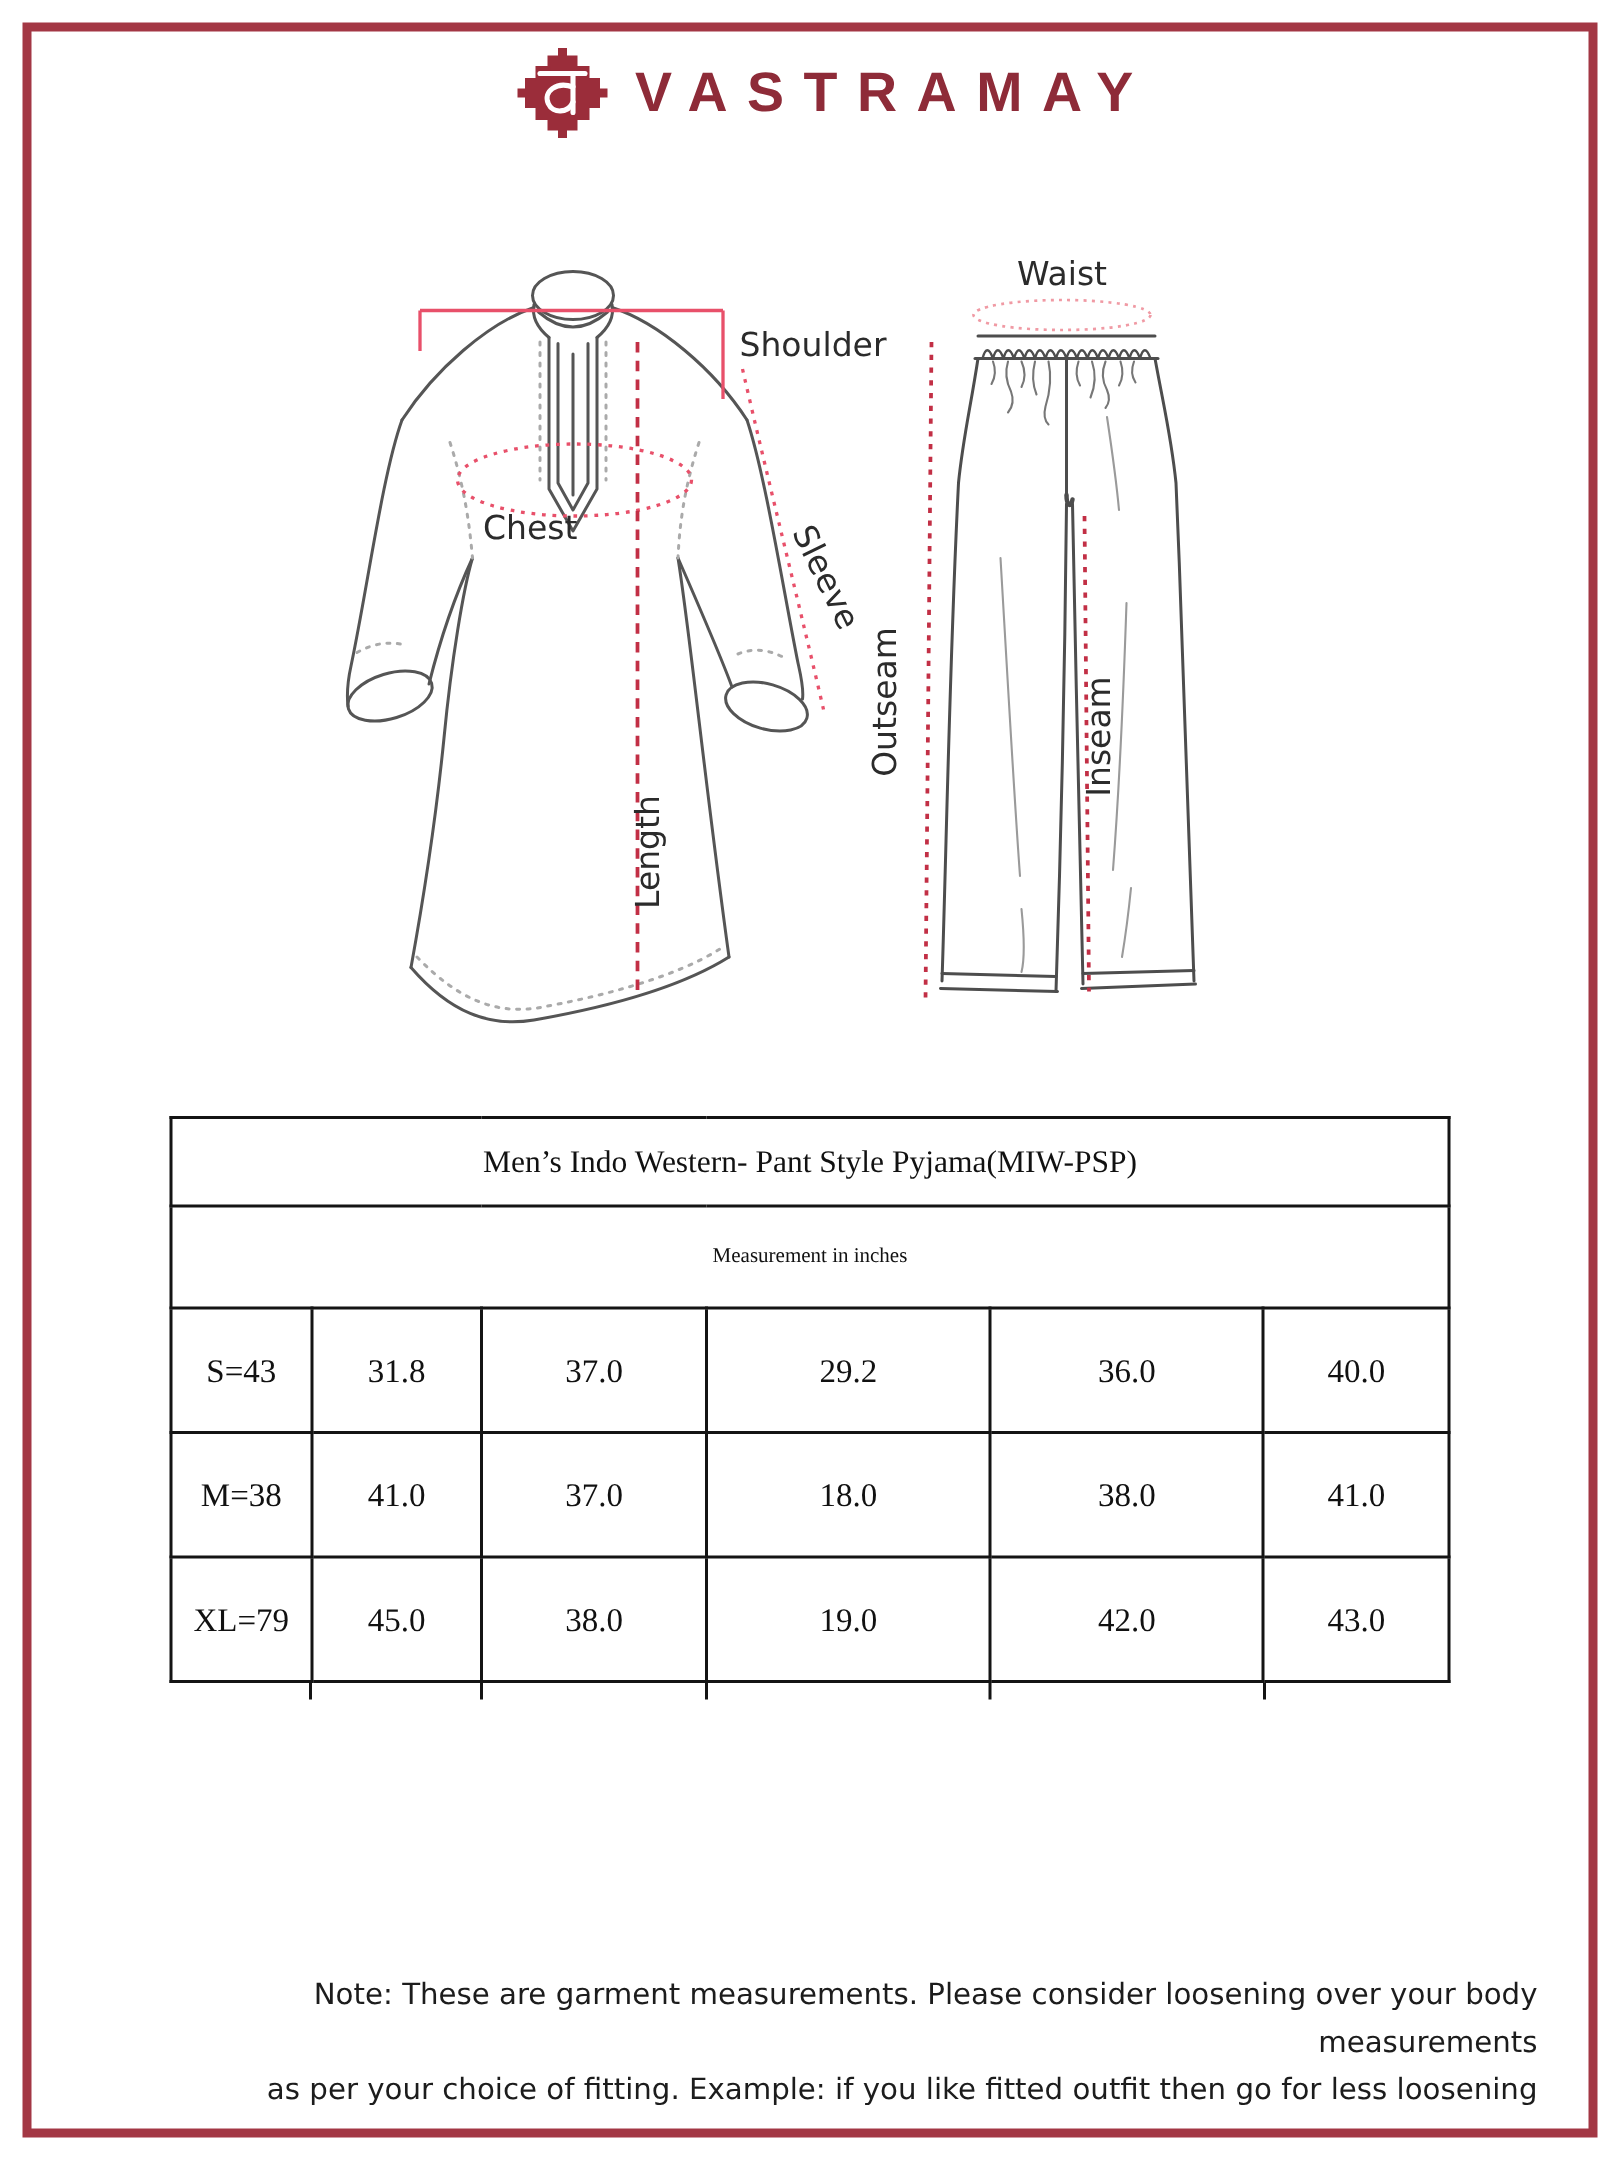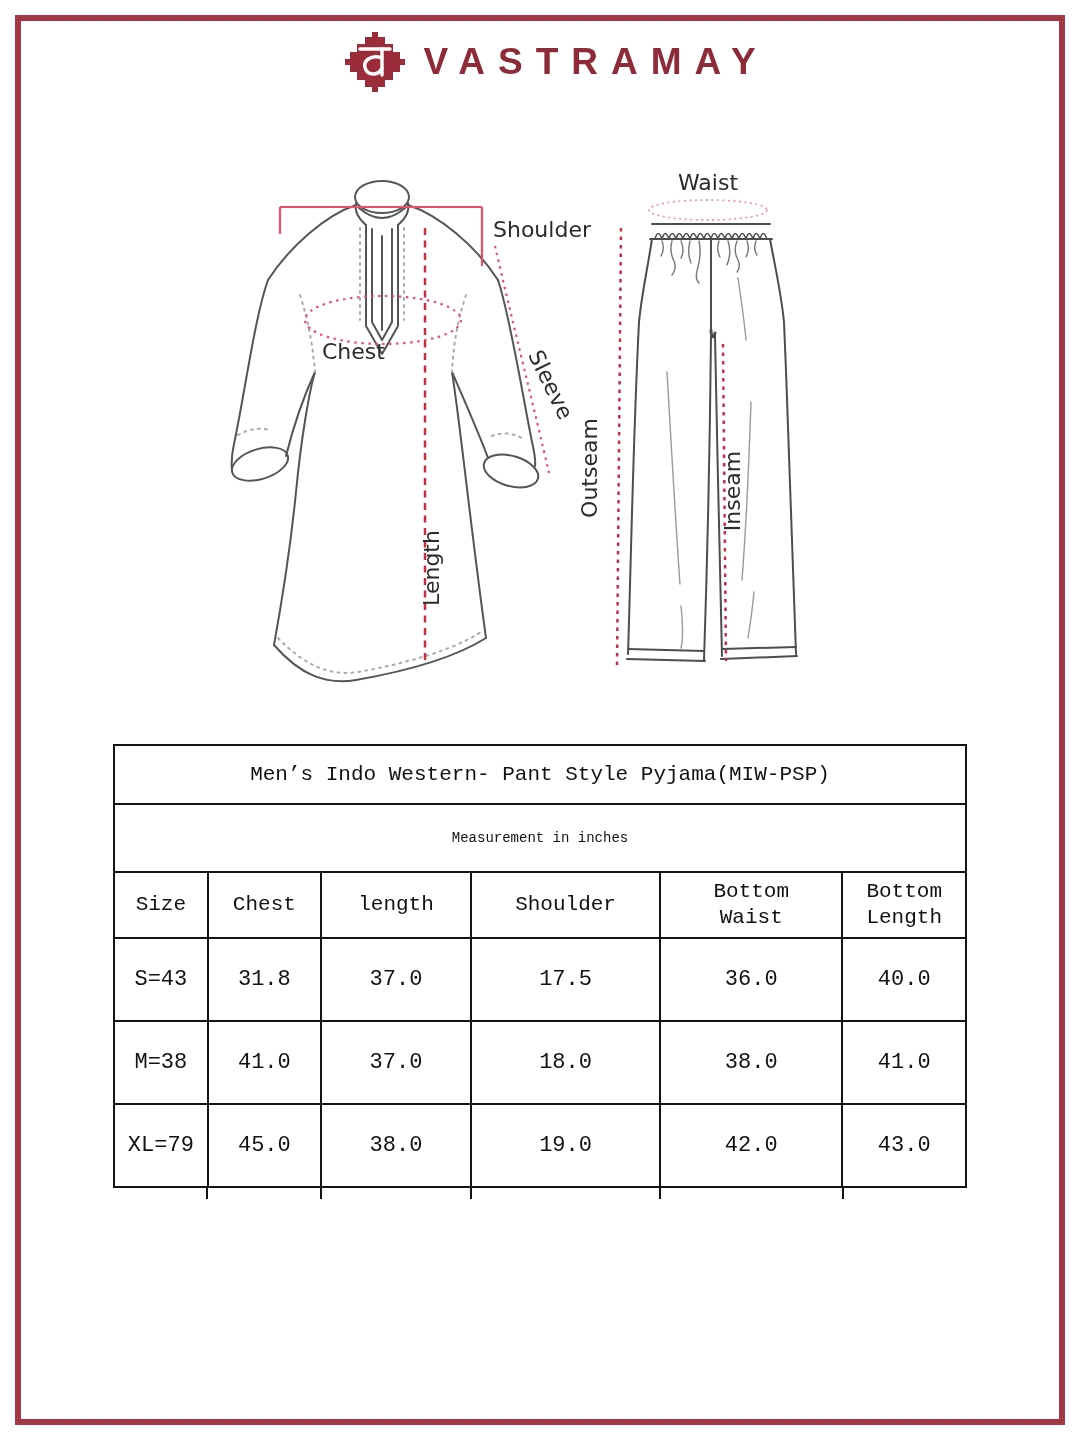--- a/index.html
+++ b/index.html
@@ -14,21 +14,21 @@
   .wordmark{font-size:37px;font-weight:600;letter-spacing:13px;color:#8e2b38;
             font-family:"Liberation Sans",sans-serif;}
 
   
   .diagram{position:absolute;left:150px;top:140px;width:800px;height:580px;}
   .diagram text{font-family:"DejaVu Sans",sans-serif;font-size:22px;fill:#2b2b2b;}
 
   
   .table-wrap{position:absolute;left:113px;top:744px;width:854px;}
   table.size-chart{width:100%;border-collapse:collapse;table-layout:fixed;
-                   font-family:Liberation Mono, monospace;}
+                   font-family:Liberation Serif, serif;}
   table.size-chart th,table.size-chart td{
       border:2px solid #141414;text-align:center;vertical-align:middle;
       font-weight:400;color:#111;background:#fff;padding:0 4px;}
   tr.title-row th{height:57px;font-size:21px;}
   tr.subtitle-row th{height:66px;font-size:14px;}
   tr.cols-row th{height:64px;font-size:21px;white-space:pre-line;line-height:1.25;}
   tbody.data-body td{height:81px;font-size:22px;}
   .tick{position:absolute;top:100%;width:2px;height:11px;background:#141414;}
 
   
@@ -172,37 +172,27 @@
           <col style="width:21.4%">
           <col style="width:14.5%">
       </colgroup>
       <thead>
         <tr class="title-row">
           <th colspan="6">Men’s Indo Western- Pant Style Pyjama(MIW-PSP)</th>
         </tr>
         <tr class="subtitle-row">
           <th colspan="6">Measurement in inches</th>
         </tr>
-        <tr class="cols-row" id="chart-columns">
-            <th>Size</th>
-            <th>Chest</th>
-            <th>length</th>
-            <th>Shoulder</th>
-            <th>Bottom
-Waist</th>
-            <th>Bottom
-Length</th>
-          </tr>
       </thead>
       <tbody class="data-body" id="chart-body">
           <tr>
             <td>S=43</td>
             <td>31.8</td>
             <td>37.0</td>
-            <td>17.5</td>
+            <td>29.2</td>
             <td>36.0</td>
             <td>40.0</td>
           </tr>
           <tr>
             <td>M=38</td>
             <td>41.0</td>
             <td>37.0</td>
             <td>18.0</td>
             <td>38.0</td>
             <td>41.0</td>
@@ -217,13 +207,17 @@
           </tr>
         </tbody>
     </table>
     <div class="tick" style="left:calc(11% - 1px)"></div>
     <div class="tick" style="left:calc(24.3% - 1px)"></div>
     <div class="tick" style="left:calc(41.9% - 1px)"></div>
     <div class="tick" style="left:calc(64.1% - 1px)"></div>
     <div class="tick" style="left:calc(85.5% - 1px)"></div>
   </div>
 
+  <div class="note">
+    <span>Note: These are garment measurements. Please consider loosening over your body measurements</span>
+    <span>as per your choice of fitting. Example: if you like fitted outfit then go for less loosening</span>
+  </div>
 </div>
 
 </body></html>

